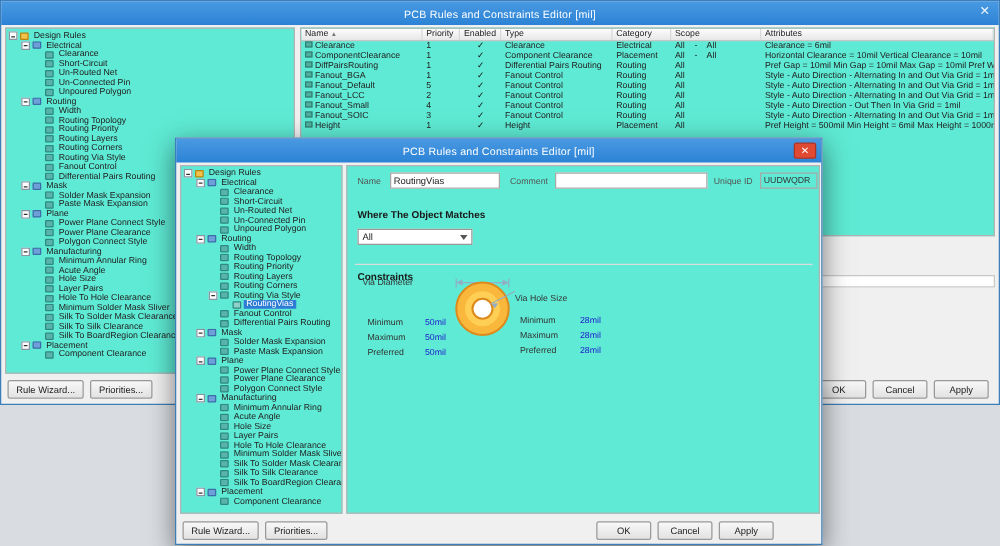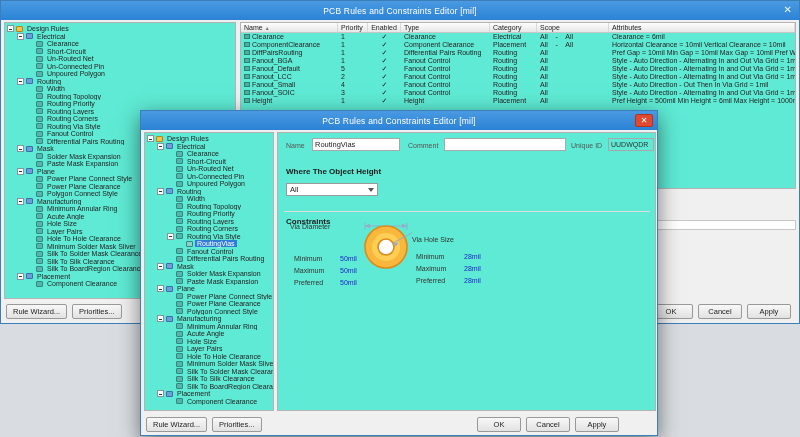--- a/index.html
+++ b/index.html
@@ -560,21 +560,21 @@
     </div>
 
   <div class="panel" style="left:136px;top:21px;width:379px;height:279px;">
     <span class="lbl" style="left:8px;top:9px;">Name</span>
     <input class="inp" style="left: 34px; top: 5px; width: 88px;" value="RoutingVias">
     <span class="lbl" style="left:130px;top:9px;">Comment</span>
     <input class="inp" style="left: 166px; top: 5px; width: 122px;" value="">
     <span class="lbl" style="left:293px;top:9px;">Unique ID</span>
     <span class="idbox" style="left:330px;top:5px;width:46px;">UUDWQDR</span>
 
-    <div class="sec" style="left:8px;top:34px;">Where The Object Height</div>
+    <div class="sec" style="left:8px;top:34px;">Where The Object Matches</div>
     <div class="dd" style="left:8px;top:50px;width:92px;">
       <span>All</span>
       <span class="dd-arrow"></span>
     </div>
 
     <div class="hsep" style="left:6px;top:78px;width:366px;"></div>
     <div class="sec" style="left:8px;top:84px;">Constraints</div>
 
     <span class="clbl" style="left:12px;top:90px;">Via Diameter</span>
     <span class="clbl" style="left:16px;top:122px;">Minimum</span>

